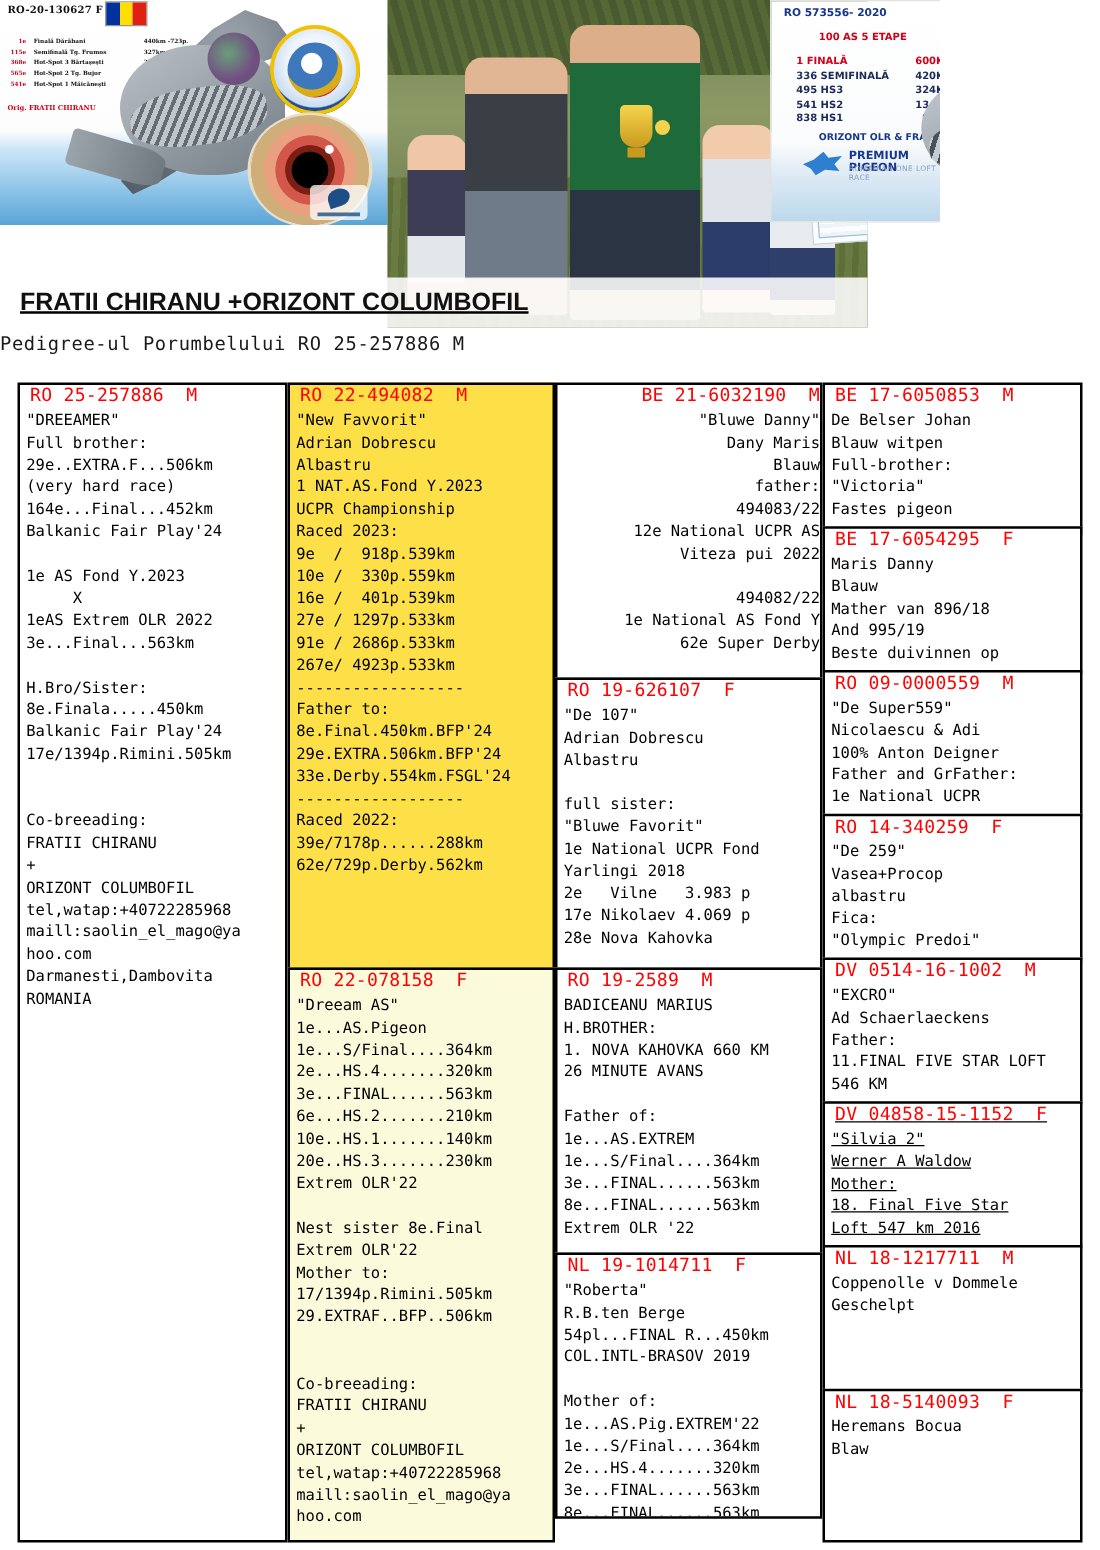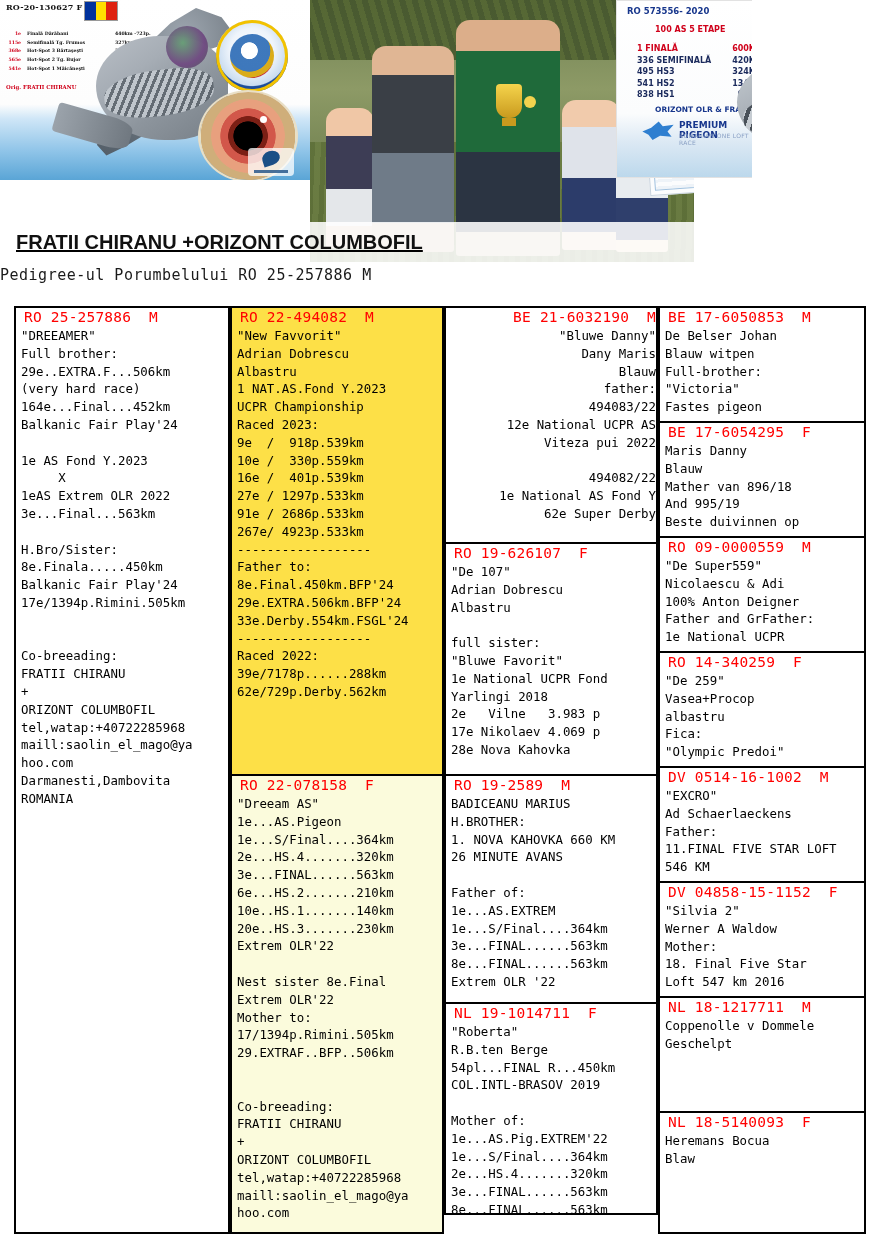--- a/index.html
+++ b/index.html
@@ -465,21 +465,21 @@
 "Olympic Predoi"</div>
     </div>
     <div class="box" style="top:460px; width:208px; height:118px;">
       <div class="box-id">DV 0514-16-1002  M</div>
       <div class="box-body">"EXCRO"
 Ad Schaerlaeckens
 Father:
 11.FINAL FIVE STAR LOFT
 546 KM</div>
     </div>
-    <div class="box" style="top:575px; width:208px; height:118px;">
+    <div class="box" style="top:575px; width:208px; height:118px;text-decoration:underline;">
       <div class="box-id">DV 04858-15-1152  F</div>
       <div class="box-body">"Silvia 2"
 Werner A Waldow
 Mother:
 18. Final Five Star
 Loft 547 km 2016</div>
     </div>
     <div class="box" style="top:690px; width:208px; height:118px;">
       <div class="box-id">NL 18-1217711  M</div>
       <div class="box-body">Coppenolle v Dommele

